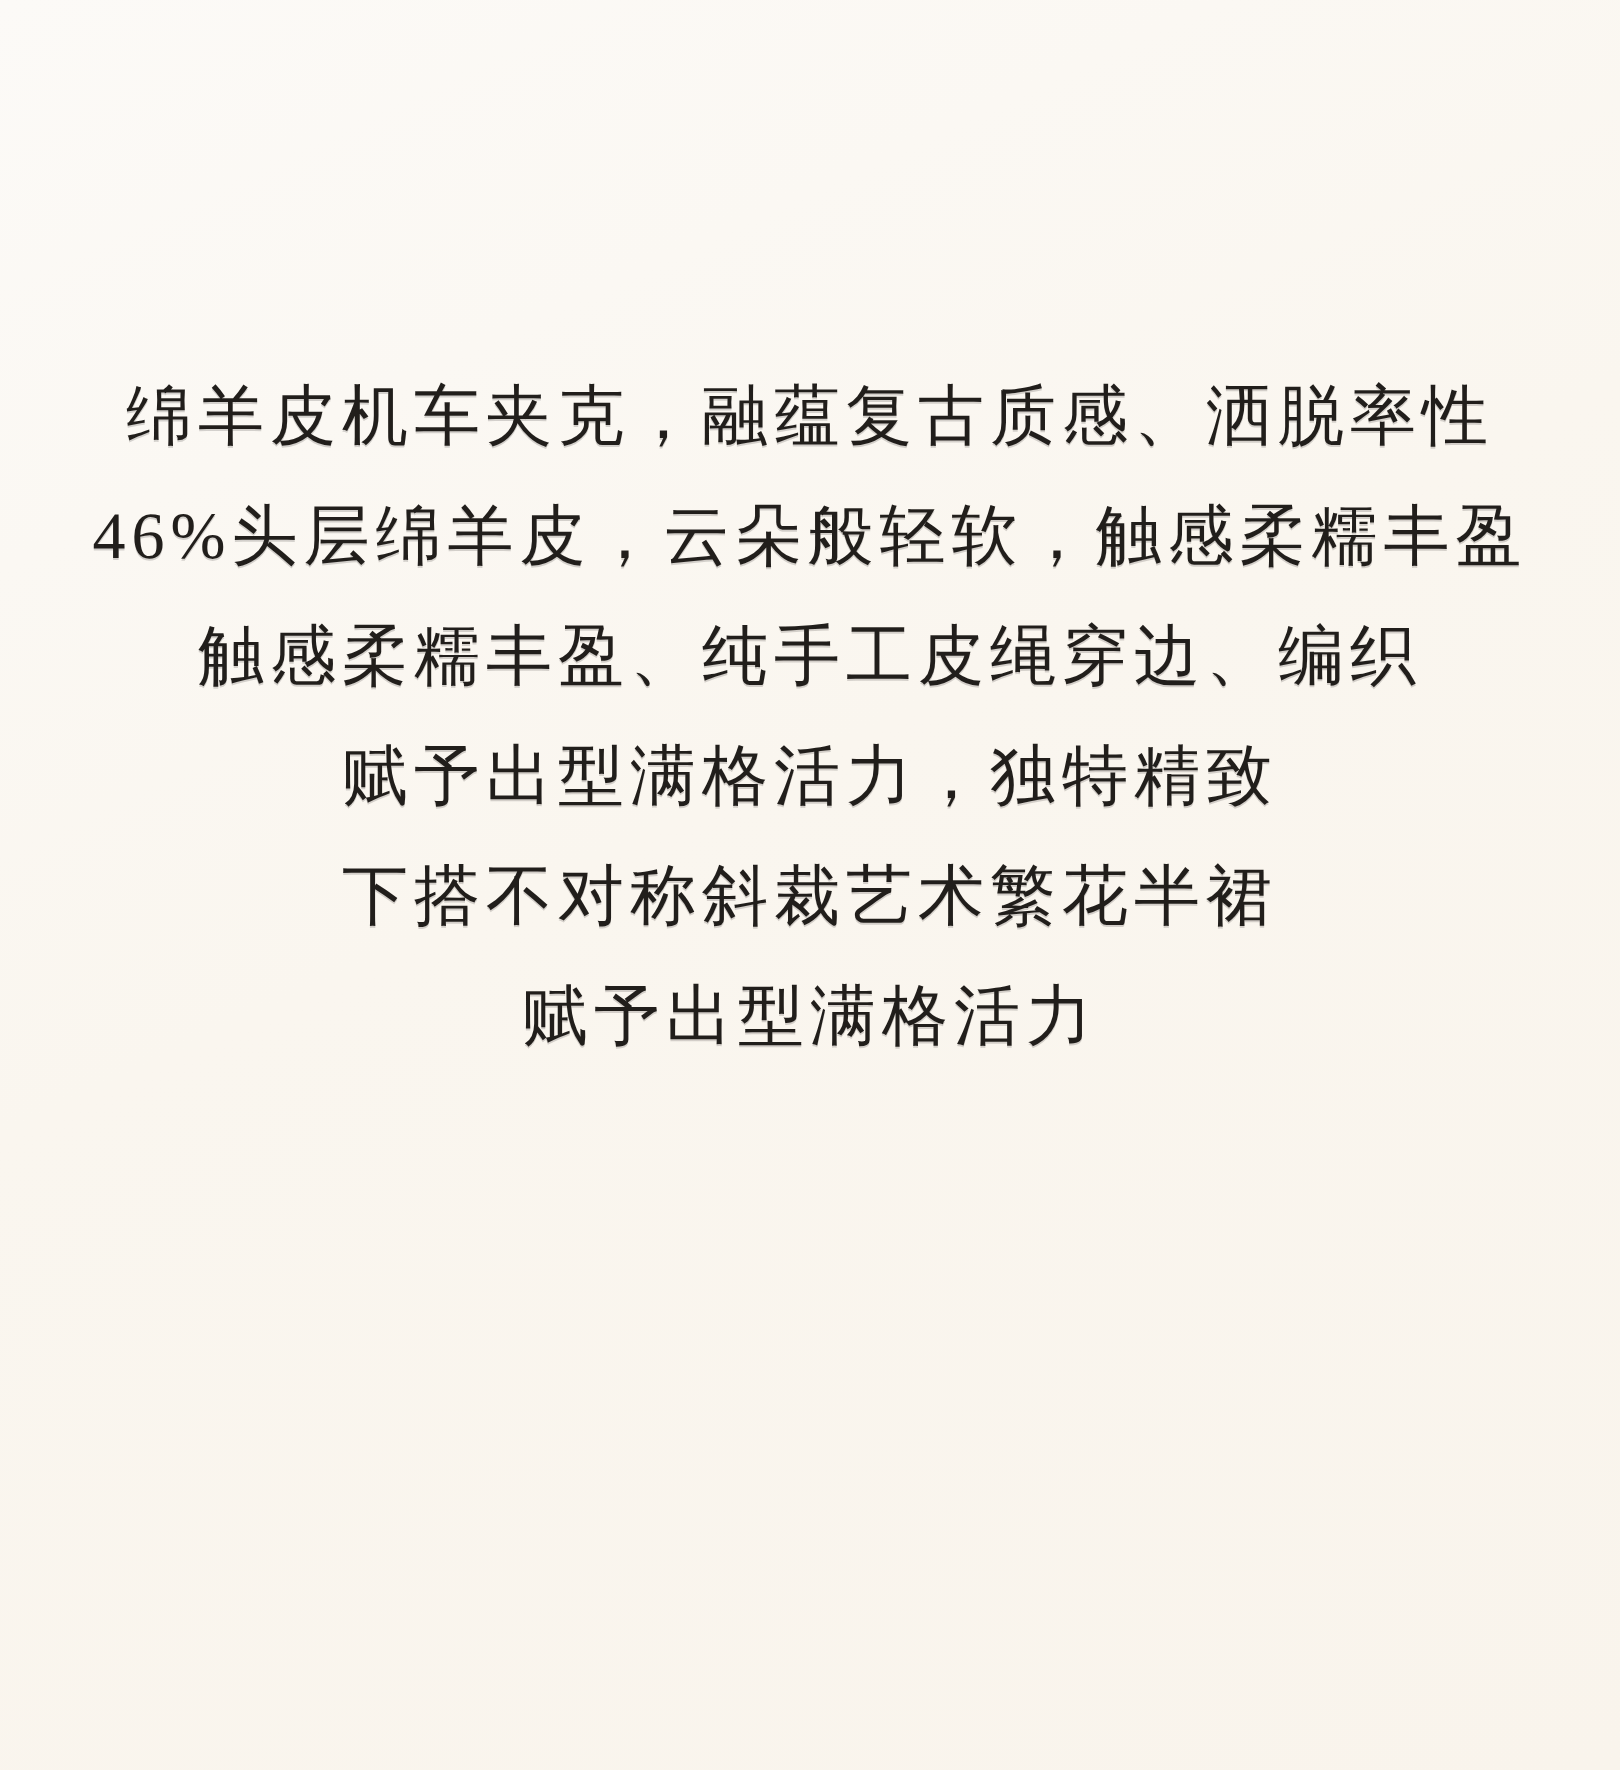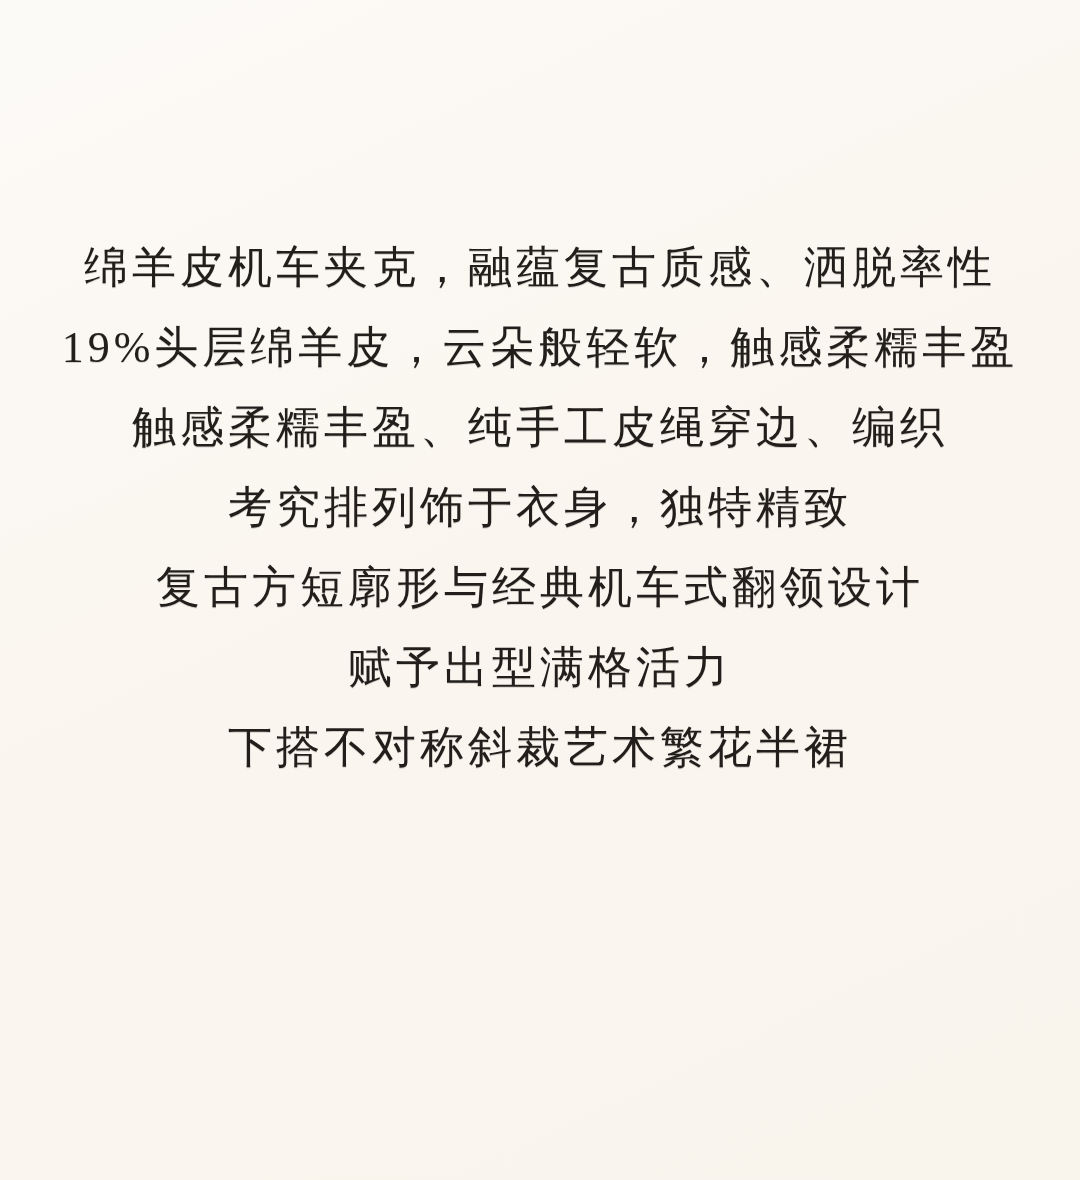--- a/index.html
+++ b/index.html
@@ -9,21 +9,21 @@
   body {
     width: 1080px;
     height: 1180px;
     position: relative;
     overflow: hidden;
     background: linear-gradient(155deg, #fcfaf7 0%, #faf6ef 45%, #f9f4ec 100%);
     font-family: "Liberation Serif", "DejaVu Serif", serif;
   }
   .description-block {
     position: absolute;
-    top: 228px;
+    top: 238px;
     left: 0;
     width: 1080px;
     text-align: center;
   }
   .description-line {
     margin: 0;
     height: 80px;
     line-height: 80px;
     font-size: 44px;
     letter-spacing: 4px;
@@ -31,19 +31,18 @@
     color: #211e1b;
     white-space: nowrap;
     text-shadow: 0 1px 0 rgba(33, 30, 27, 0.18);
   }
 </style>
 </head>
 <body>
 
 <main class="description-block">
   <p class="description-line">绵羊皮机车夹克，融蕴复古质感、洒脱率性</p>
-  <p class="description-line">19%头层绵羊皮，云朵般轻软，触感柔糯丰盈</p>
+  <p class="description-line">46%头层绵羊皮，云朵般轻软，触感柔糯丰盈</p>
   <p class="description-line">触感柔糯丰盈、纯手工皮绳穿边、编织</p>
-  <p class="description-line">考究排列饰于衣身，独特精致</p>
-  <p class="description-line">复古方短廓形与经典机车式翻领设计</p>
+  <p class="description-line">赋予出型满格活力，独特精致</p>
+  <p class="description-line">下搭不对称斜裁艺术繁花半裙</p>
   <p class="description-line">赋予出型满格活力</p>
-  <p class="description-line">下搭不对称斜裁艺术繁花半裙</p>
 </main>
 
 </body></html>

